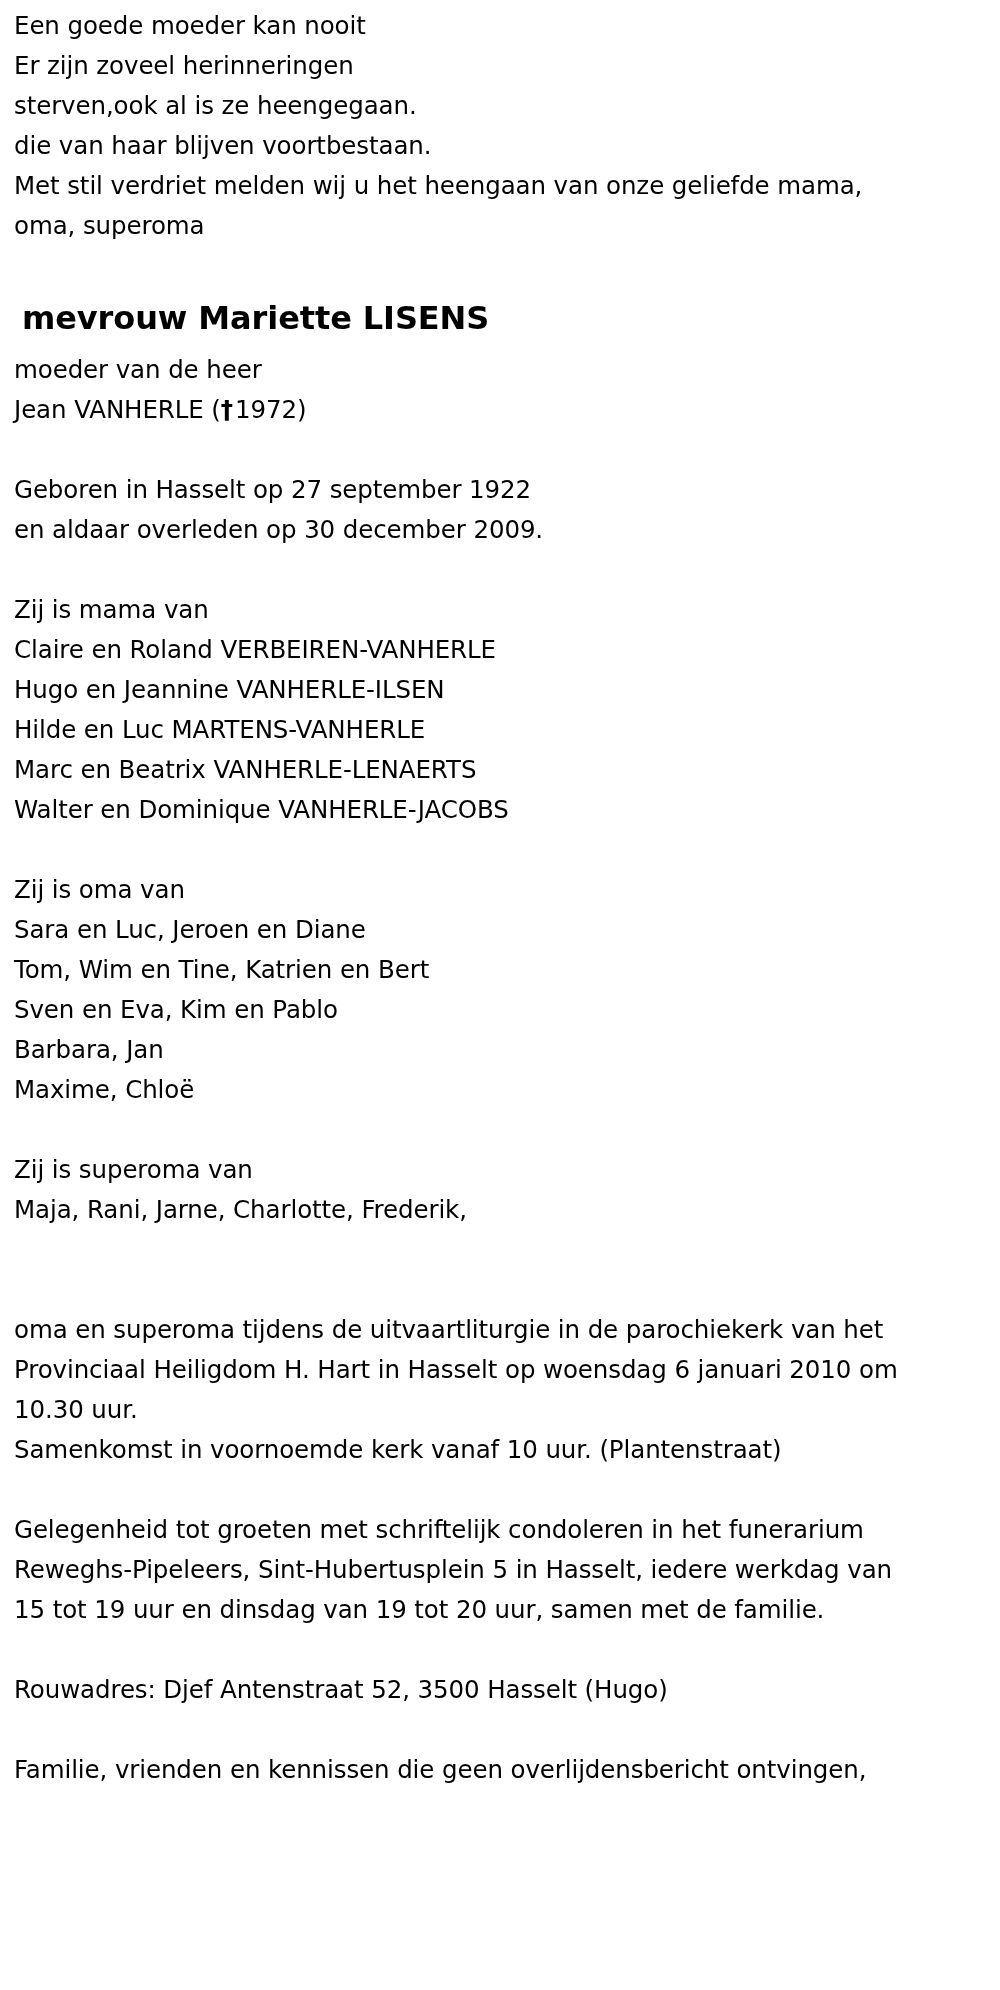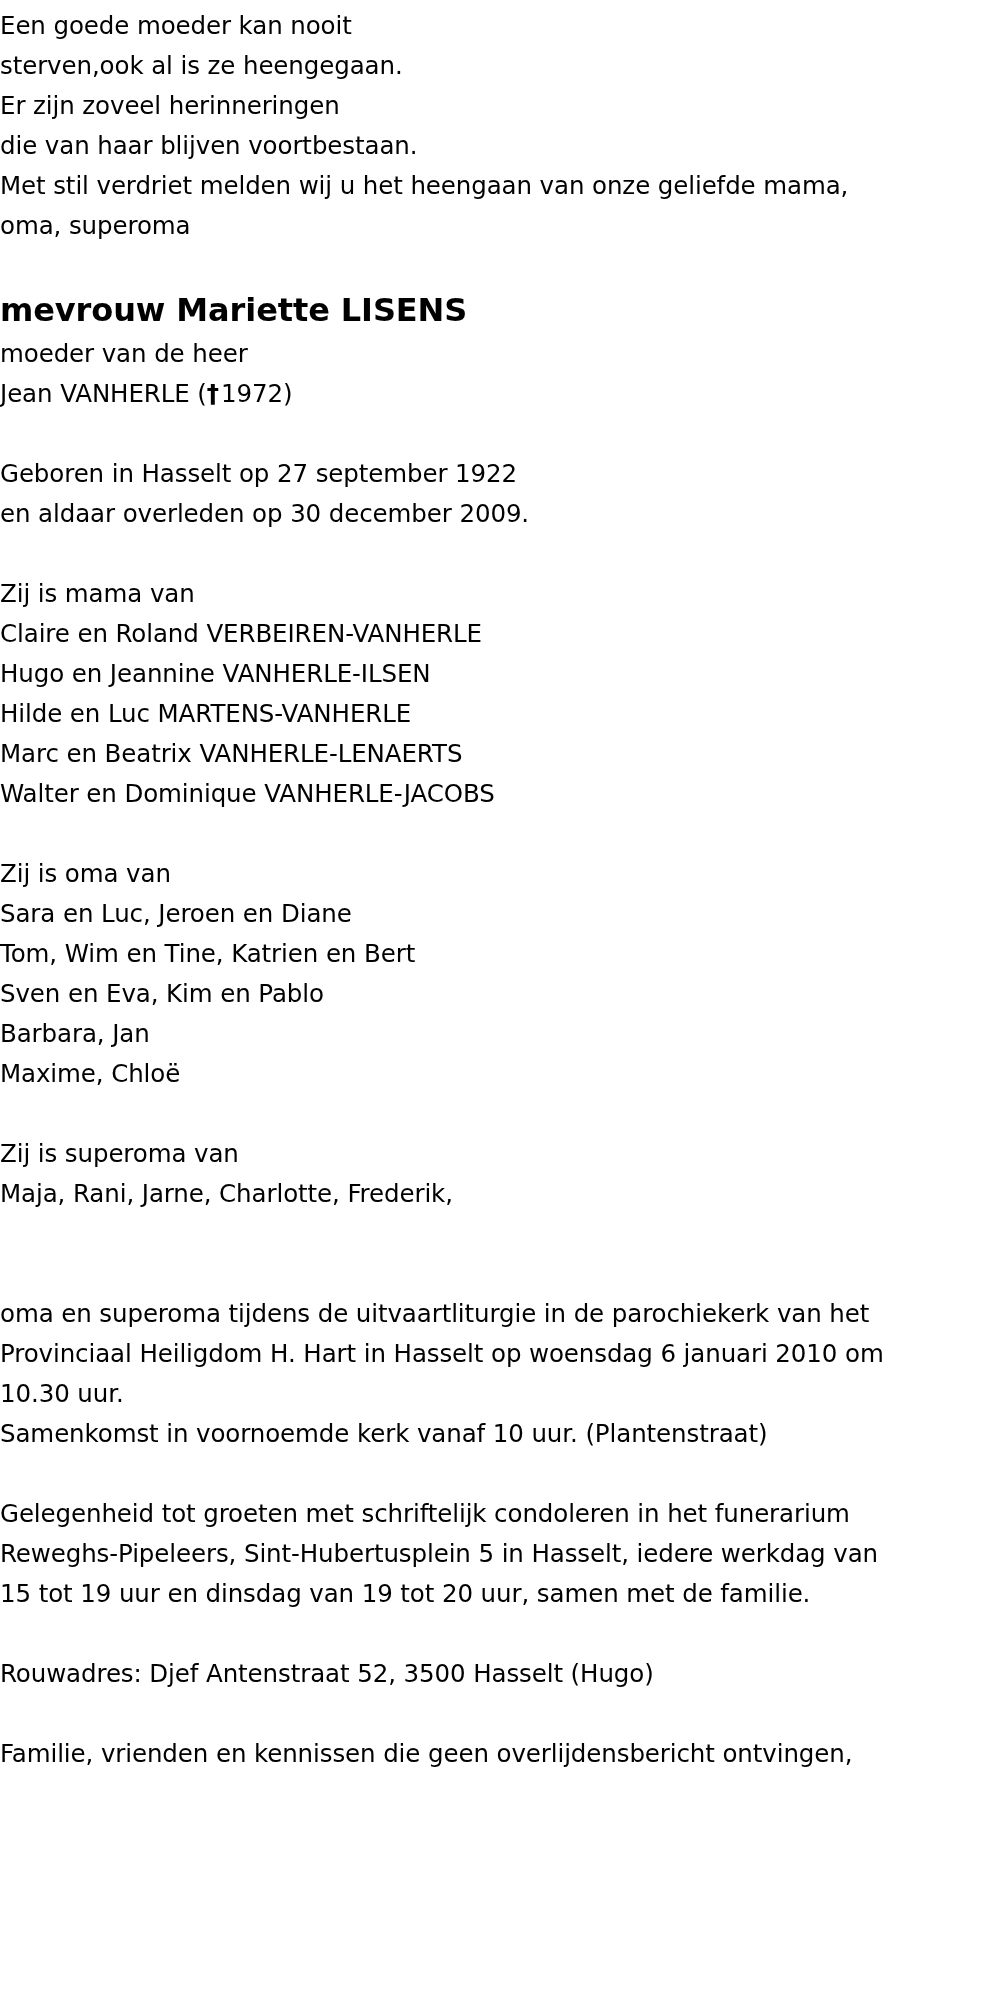--- a/index.html
+++ b/index.html
@@ -8,21 +8,21 @@
       background: #ffffff;
     }
     body {
       width: 1000px;
       height: 1990px;
       overflow: hidden;
       font-family: "DejaVu Sans", sans-serif;
       color: #000000;
     }
     .notice {
-      padding: 6px 0 0 0;
+      padding: 6px 0 0 14px;
       font-size: 24.5px;
       line-height: 40px;
       letter-spacing: -0.1px;
     }
     .line {
       display: block;
       white-space: nowrap;
       min-height: 40px;
     }
     .blank {
@@ -43,31 +43,31 @@
     }
     .section { display: block; }
   </style>
 </head>
 <body>
 
 <main class="notice">
 
   <section class="section">
     <span class="line">Een goede moeder kan nooit</span>
+    <span class="line">Er zijn zoveel herinneringen</span>
     <span class="line">sterven,ook al is ze heengegaan.</span>
-    <span class="line">Er zijn zoveel herinneringen</span>
     <span class="line">die van haar blijven voortbestaan.</span>
     <span class="line">Met stil verdriet melden wij u het heengaan van onze geliefde mama,</span>
     <span class="line">oma, superoma</span>
   </section>
 
   <span class="blank"></span>
 
   <section class="section">
-    <h1 class="title" style="margin:0;">mevrouw Mariette LISENS</h1>
+    <h1 class="title" style="margin:8px;">mevrouw Mariette LISENS</h1>
     <span class="line">moeder van de heer</span>
     <span class="line"><span>Jean VANHERLE (</span><span class="dagger">†</span><span>1972)</span></span>
   </section>
 
   <span class="blank"></span>
 
   <section class="section">
     <span class="line">Geboren in Hasselt op 27 september 1922</span>
     <span class="line">en aldaar overleden op 30 december 2009.</span>
   </section>

